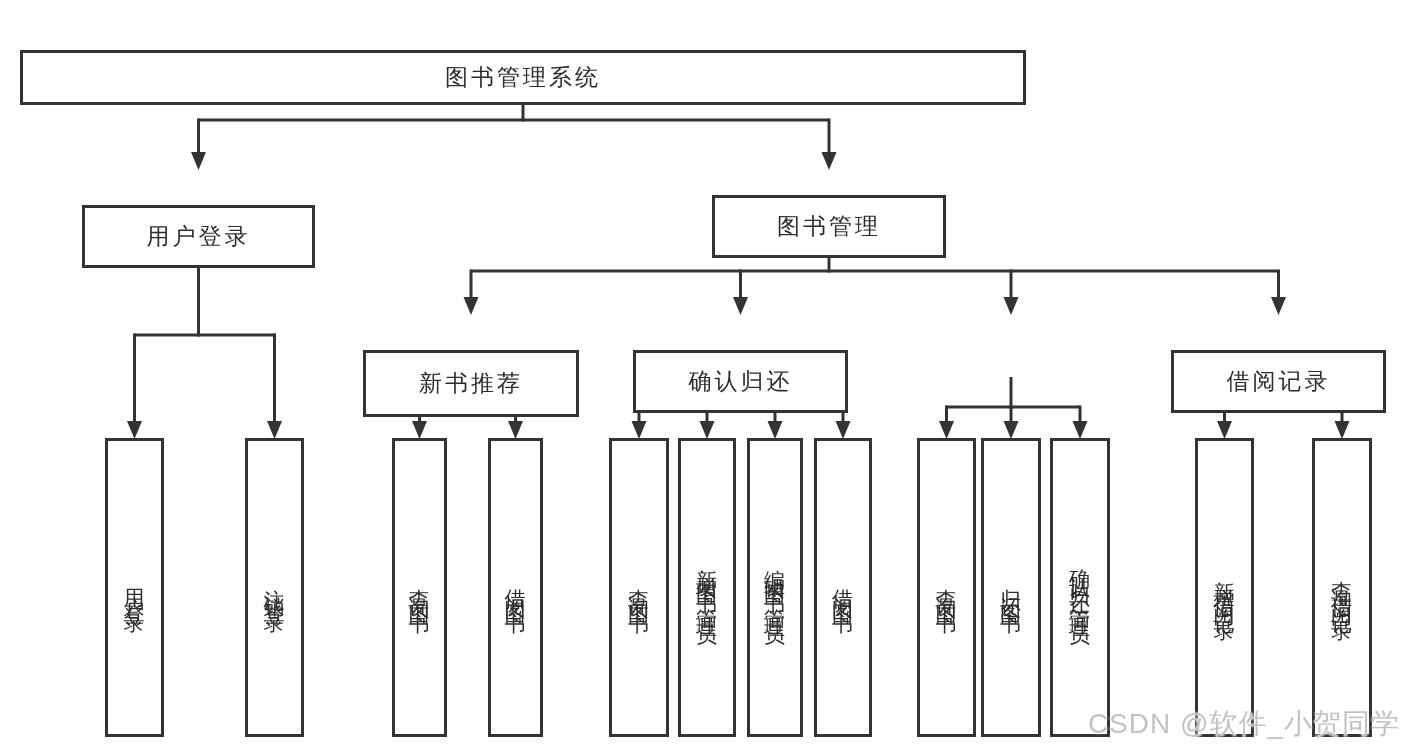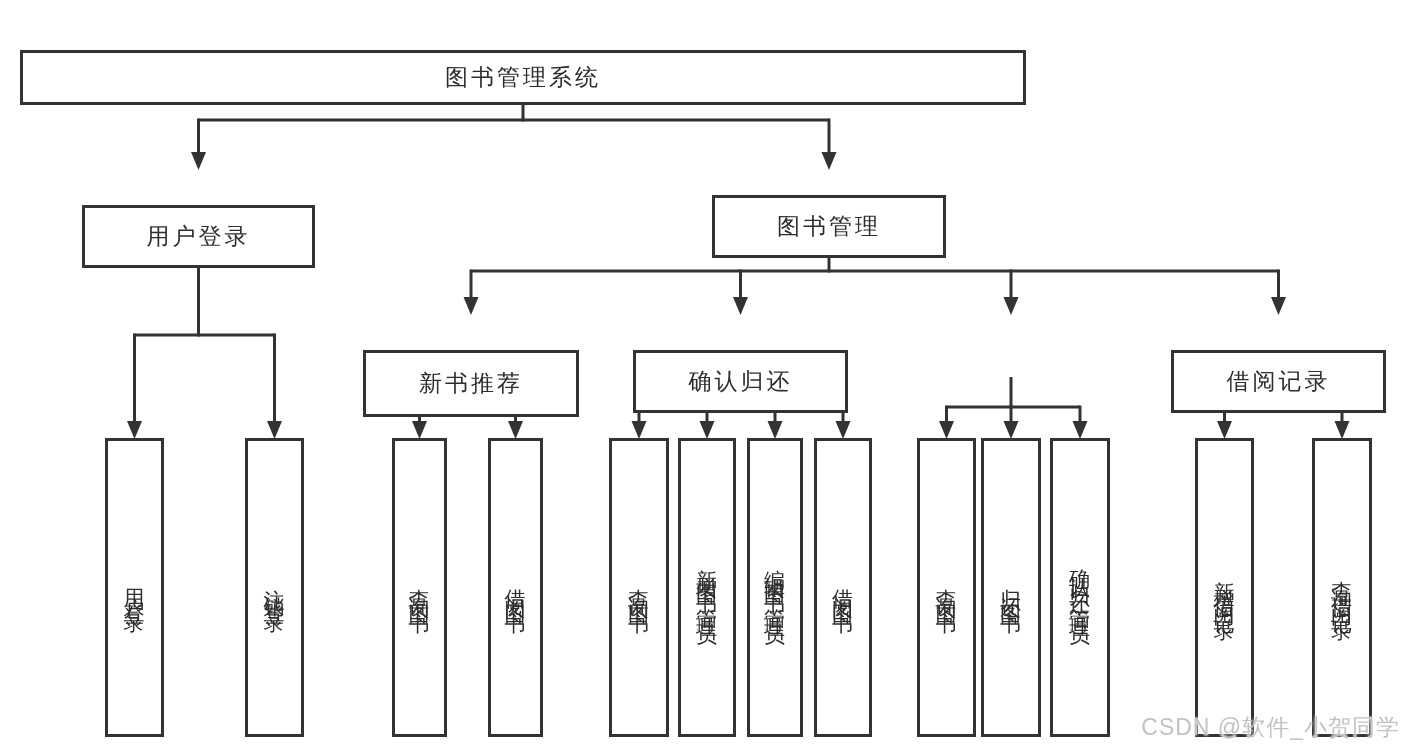--- a/index.html
+++ b/index.html
@@ -31,21 +31,21 @@
     background: var(--node-bg, #ffffff);
     border: 3px solid var(--line, #333333);
     display: flex; align-items: center; justify-content: center;
     writing-mode: vertical-lr;
     font-size: 21px; letter-spacing: 8px; line-height: 1;
     color: var(--text, #2d2d2d);
     z-index: 2;
   }
   .watermark {
     position: absolute; right: 5px; bottom: 4px;
-    font-size: 23px; letter-spacing: 1px;
+    font-size: 28px; letter-spacing: 1px;
     color: var(--watermark, #c2c2c2);
     text-shadow: 0 0 3px #ffffff, 0 0 2px #ffffff;
     z-index: 5;
     white-space: nowrap;
   }
 </style>
 </head>
 <body>
 
 <div id="canvas">

